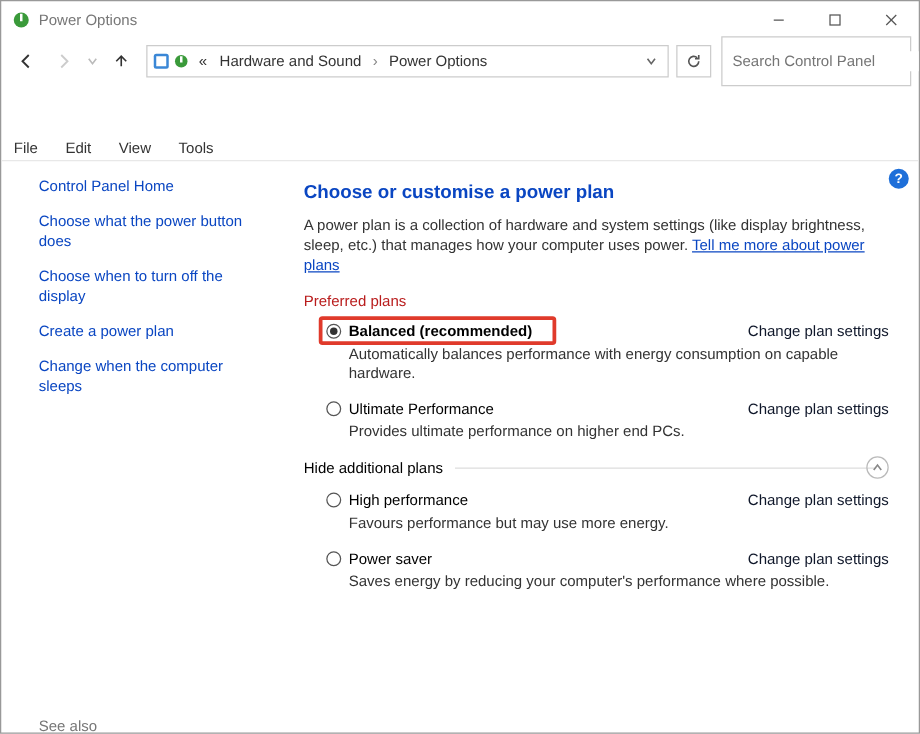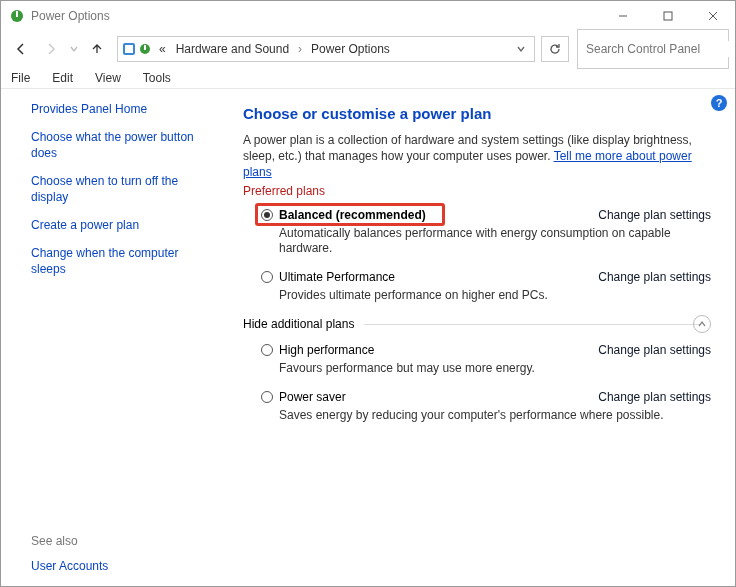--- a/index.html
+++ b/index.html
@@ -95,20 +95,21 @@
   
   .menubar {
     height: 22px;
     display: flex;
     align-items: center;
     padding: 0 6px;
     gap: 14px;
     font-size: 12px;
     color: #333;
     border-bottom: 1px solid #e8e8e8;
+    margin-top: 40px;
   }
   .menubar span { padding: 2px 4px; }
   
   .body-wrap {
     display: flex;
     height: calc(100% - 30px - 36px - 22px);
     position: relative;
   }
   .sidebar {
     width: 212px;
@@ -150,21 +151,21 @@
   }
   h1.page-title {
     color: #0a46c2;
     font-size: 15px;
     font-weight: 700;
     margin: 0 0 10px 0;
   }
   .desc {
     color: #333;
     line-height: 16px;
-    margin-bottom: 4px;
+    margin-bottom: 14px;
   }
   .desc a {
     color: #0a46c2;
     text-decoration: underline;
   }
   .section-label {
     color: #b91c1c;
     margin-bottom: 10px;
     position: relative;
   }
@@ -325,21 +326,21 @@
 
 <div class="menubar">
   <span>File</span>
   <span>Edit</span>
   <span>View</span>
   <span>Tools</span>
 </div>
 
 <div class="body-wrap">
   <div class="sidebar">
-    <a href="#">Provides Panel Home</a>
+    <a href="#">Control Panel Home</a>
     <a href="#">Choose what the power button does</a>
     <a href="#">Choose when to turn off the display</a>
     <a href="#">Create a power plan</a>
     <a href="#">Change when the computer sleeps</a>
     <div class="see-also">
       <div class="label">See also</div>
       <a href="#">User Accounts</a>
     </div>
   </div>
 

